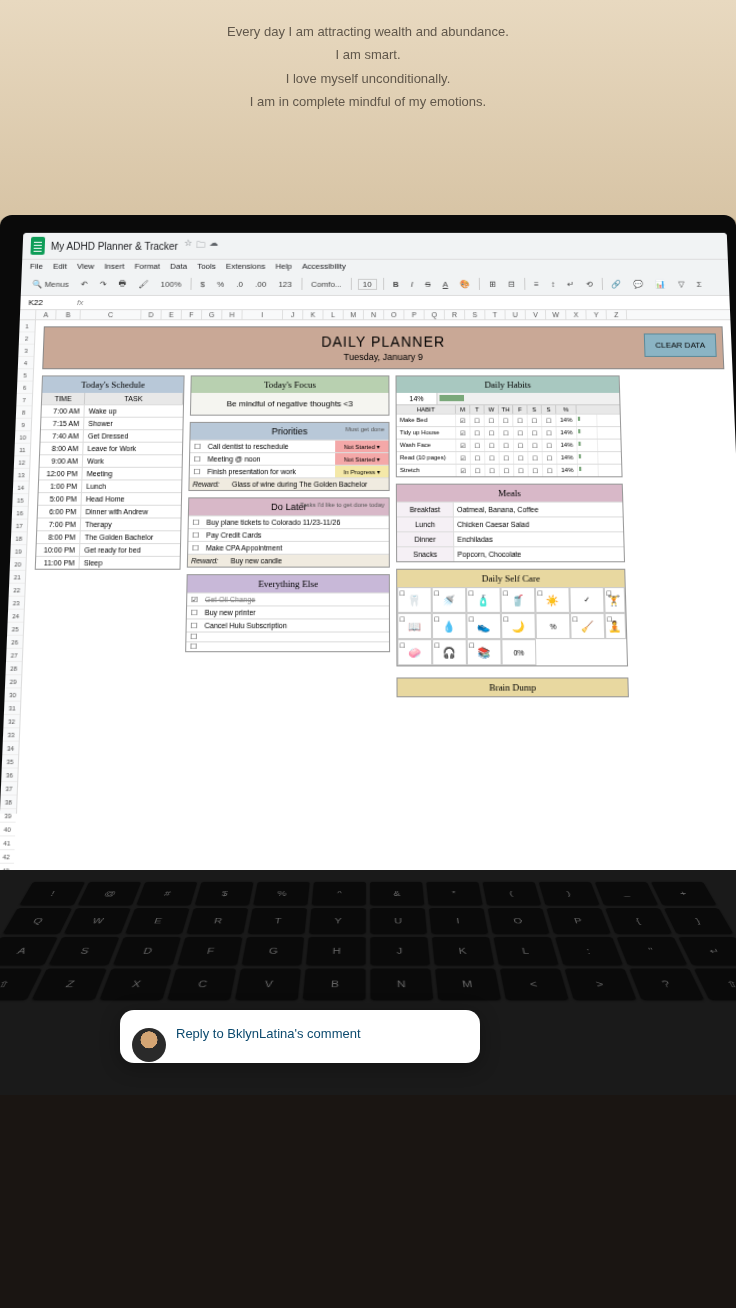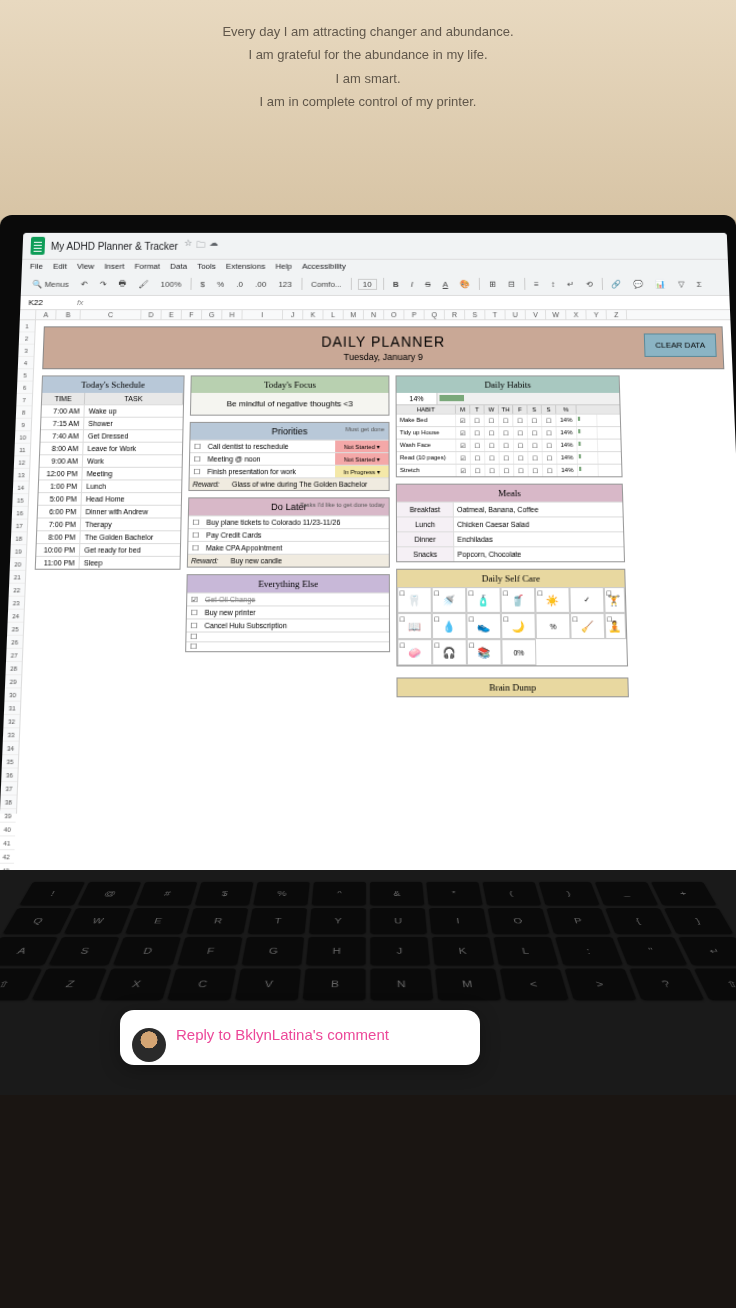--- a/index.html
+++ b/index.html
@@ -72,32 +72,32 @@
 .sheet-tabs{position:absolute;bottom:0;left:0;right:0;background:#f1f3f4;border-top:1px solid #ddd;display:flex;align-items:center;padding:3px 8px;gap:4px;font-size:8px}
 .sheet-tabs .menu{padding:2px 6px;cursor:pointer}
 .sheet-tabs .tab{padding:3px 8px;border-radius:0 0 4px 4px;cursor:pointer;color:#5f6368}
 .sheet-tabs .tab.active{background:#fff;color:#1a73e8;font-weight:500}
 .keyboard{position:absolute;top:870px;left:0;right:0;height:280px;background:#1a1a1a;transform:perspective(800px) rotateX(55deg);transform-origin:top}
 .keys{display:grid;grid-template-columns:repeat(12,1fr);gap:4px;padding:20px 40px}
 .key{background:#0a0a0a;border-radius:4px;height:38px;color:#666;display:flex;align-items:center;justify-content:center;font-size:10px;box-shadow:0 1px 2px rgba(0,0,0,0.5)}
 .overlay{position:absolute;top:1010px;left:120px;width:360px;background:#fff;border-radius:14px;padding:16px 18px 18px 56px;box-shadow:0 4px 20px rgba(0,0,0,0.3)}
 .overlay::before{content:"";position:absolute;left:-8px;bottom:20px;width:0;height:0;border:10px solid transparent;border-right-color:#fff}
 .overlay .avatar{position:absolute;left:12px;top:18px;width:34px;height:34px;border-radius:50%;background:radial-gradient(circle at 50% 35%,#d4a574 30%,#2a2a2a 31%)}
-.overlay .reply{font-size:15px;color:#ec4899;margin-bottom:4px}
+.overlay .reply{font-size:13px;color:#0c4a6e;margin-bottom:4px}
 .overlay .msg{font-size:22px;font-weight:700;color:#000;line-height:1.25}
 .struck{text-decoration:line-through;color:#888}
 </style>
 </head>
 <body>
 
 <div class="bg-wall" id="aff">
-    <div>Every day I am attracting changer and abundance.</div>
-    <div>I am grateful for the abundance in my life.</div>
+    <div>Every day I am attracting wealth and abundance.</div>
     <div>I am smart.</div>
-    <div>I am in complete control of my printer.</div>
+    <div>I love myself unconditionally.</div>
+    <div>I am in complete mindful of my emotions.</div>
   </div>
 
 <div class="laptop">
 <div class="screen">
 
 <div class="titlebar">
   <div class="sheets-icon"></div>
   <span class="doc-title">My ADHD Planner &amp; Tracker</span>
   <div class="title-icons">
     <span>☆</span>

